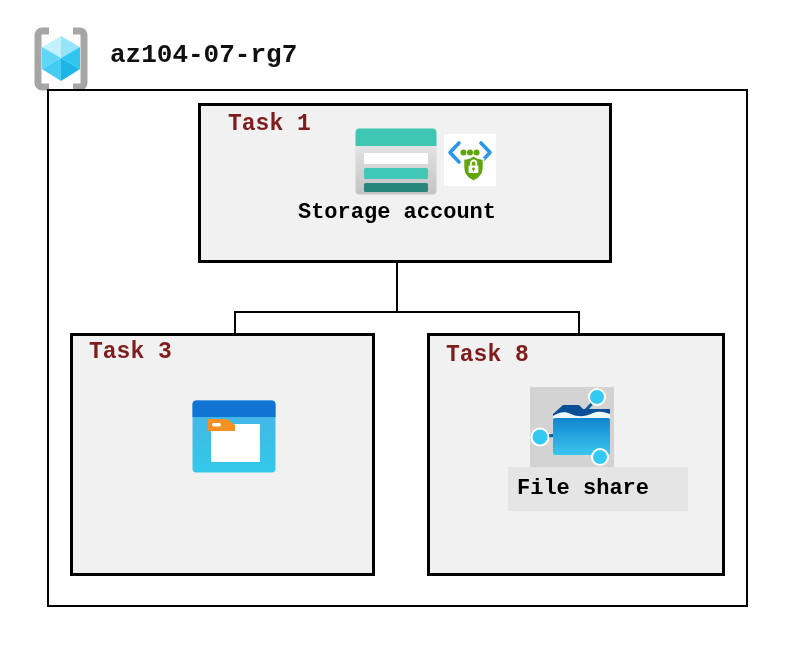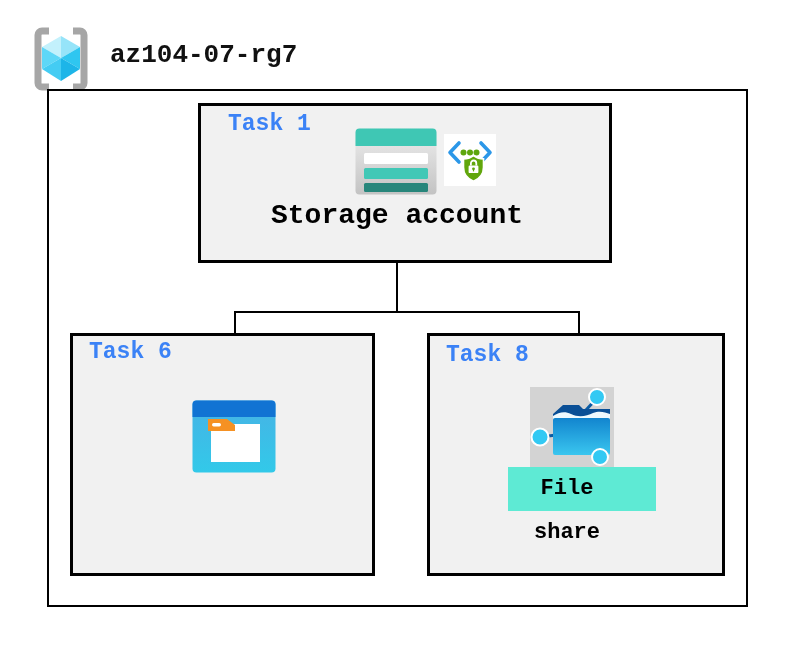--- a/index.html
+++ b/index.html
@@ -13,30 +13,30 @@
     font-size:26px;font-weight:bold;color:#111;letter-spacing:0;
   }
   .outer-box{
     position:absolute;left:47px;top:89px;width:701px;height:518px;
     background:#ffffff;border:2.5px solid #000;box-sizing:border-box;
   }
   .task-box{
     position:absolute;background:#f1f1f1;border:3px solid #000;box-sizing:border-box;
   }
   .task-label{
-    position:absolute;font-size:23px;font-weight:bold;color:#3b82f6;
+    position:absolute;font-size:23px;font-weight:bold;color:#7f1d1d;
   }
   .caption{
-    position:absolute;font-size:28px;font-weight:bold;color:#000;text-align:center;
+    position:absolute;font-size:22px;font-weight:bold;color:#000;text-align:center;
   }
   .line{position:absolute;background:#000;}
   .gray-bg{position:absolute;background:#d3d3d3;}
   .fs-caption{
-    position:absolute;left:508px;top:467px;width:148px;height:44px;
-    background:#5eead4;font-size:22px;font-weight:bold;color:#000;
+    position:absolute;left:508px;top:467px;width:180px;height:44px;
+    background:#e5e5e5;font-size:22px;font-weight:bold;color:#000;
     text-align:center;line-height:44px;padding-right:30px;box-sizing:border-box;
   }
 </style>
 </head>
 <body>
 
 <div class="stage">
 
   <svg class="abs" style="left:29px;top:24px;" width="64" height="70" viewBox="0 0 64 70">
     <path d="M20,7 H13 a4,4 0 0 0 -4,4 V59 a4,4 0 0 0 4,4 H20" fill="none" stroke="#a6a6a6" stroke-width="7" stroke-linecap="butt"></path>
@@ -85,21 +85,21 @@
              c-4.8,-1.9 -10,-6.1 -10,-13.9 v-8.4 c3.2,0 6.8,-1 10,-3.4 z" fill="#61a60c" stroke="#ffffff" stroke-width="1.6"></path>
     <path d="M26.9,31.5 v-2.3 a2.7,2.7 0 0 1 5.4,0 v2.3" stroke="#ffffff" stroke-width="1.8" fill="none"></path>
     <rect x="24.6" y="31.5" width="9.8" height="7.6" rx="1.2" fill="#ffffff"></rect>
     <circle cx="29.5" cy="34.8" r="1.4" fill="#61a60c"></circle>
     <rect x="28.9" y="35" width="1.2" height="2.4" fill="#61a60c"></rect>
   </svg>
 
   <div class="caption" style="left:197px;top:200px;width:400px;">Storage account</div>
 
   <div class="task-box" style="left:70px;top:333px;width:305px;height:243px;"></div>
-  <div class="task-label" style="left:89px;top:339px;">Task 6</div>
+  <div class="task-label" style="left:89px;top:339px;">Task 3</div>
 
   <svg class="abs" style="left:192px;top:400px;" width="84" height="73" viewBox="0 0 84 73">
     <defs>
       <linearGradient id="g-blob" x1="0" y1="0" x2="0" y2="1">
         <stop offset="0" stop-color="#47b2e5"></stop>
           <stop offset="1" stop-color="#32c9e9"></stop>
       </linearGradient>
     </defs>
     <rect x="0.5" y="0.5" width="83" height="72" rx="4" fill="url(#g-blob)"></rect>
     <path d="M0.5,17 V4.5 a4,4 0 0 1 4,-4 h75 a4,4 0 0 1 4,4 V17 z" fill="#1173d3"></path>

